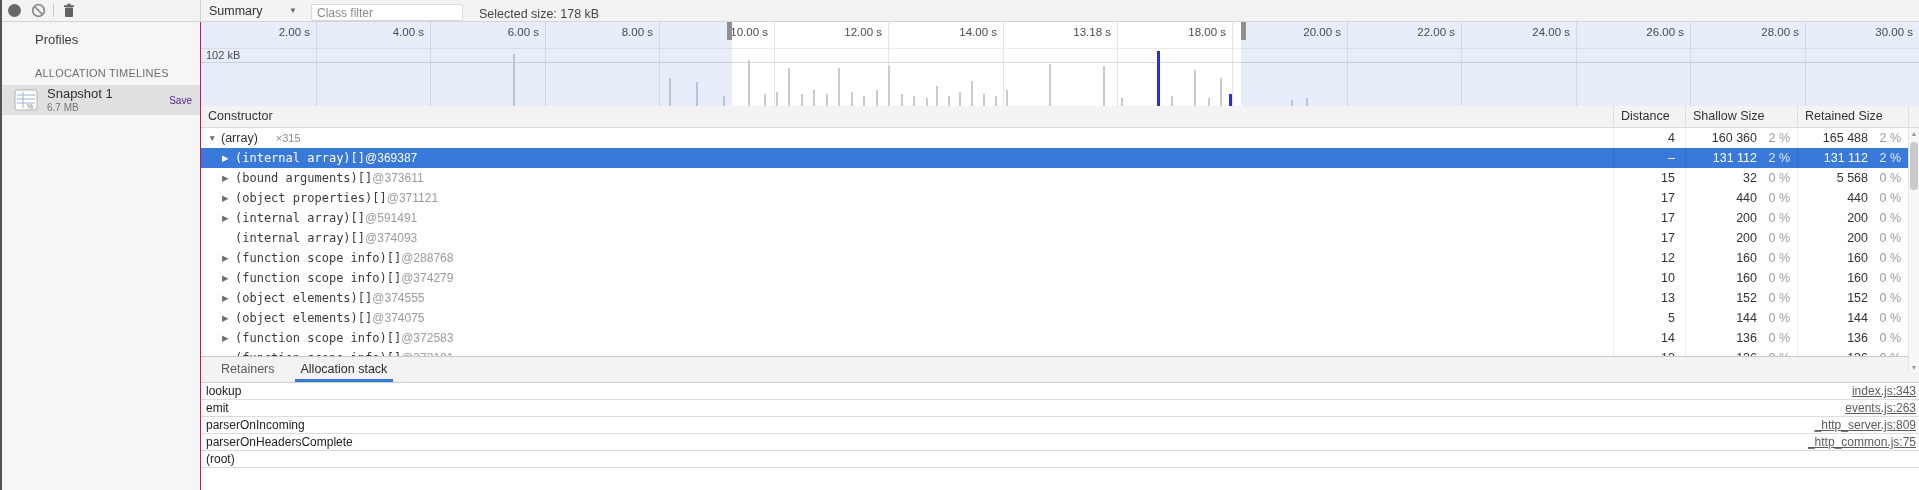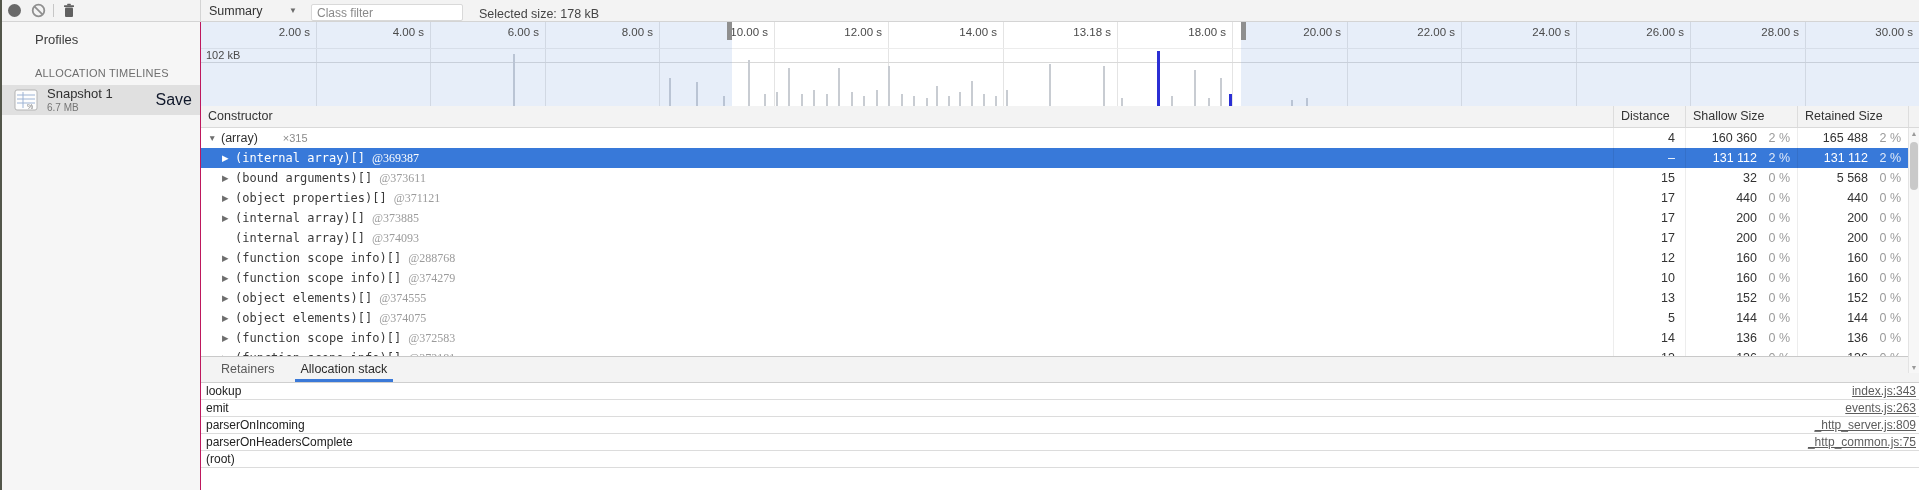--- a/index.html
+++ b/index.html
@@ -25,21 +25,21 @@
   #selected-size{margin-left:16px;font-size:12.5px;color:#454545;}
   
   #sidebar{left:2px;top:21px;width:198px;height:469px;background:#f6f6f6;border-right:1px solid #be185d;z-index:30;}
   .sb-profiles{height:26px;line-height:26px;padding-left:33px;font-size:13px;color:#3c3c3c;margin-top:6px;cursor:pointer;}
   .sb-section{padding-left:33px;font-size:11px;color:#6e6e6e;margin-top:14px;margin-bottom:6px;letter-spacing:0.2px;}
   .sb-snap{height:30px;background:#e0e0e0;display:flex;align-items:center;padding:0 8px 0 12px;cursor:pointer;}
   .snap-icon{width:24px;height:22px;flex:0 0 24px;margin-right:9px;}
   .snap-text{flex:1;line-height:1.1;}
   .snap-title{font-size:13px;color:#303030;}
   .snap-size{font-size:10px;color:#757575;}
-  .snap-save{font-size:16px;color:#0f172a;cursor:pointer;}
+  .snap-save{font-size:10px;color:#4c1d95;cursor:pointer;}
   
   #main{left:201px;top:21px;right:0;bottom:0;width:1718px;height:469px;background:#fff;}
   
   #overview{position:absolute;left:0;top:0;width:1718px;height:85px;background:#fff;border-bottom:1px solid #cfcfcf;overflow:hidden;}
   .gridline{position:absolute;top:0;bottom:0;width:1px;background:#e4e4e4;}
   .rlabel{position:absolute;top:5px;height:14px;width:72px;text-align:right;font-size:11.5px;color:#4a4a4a;z-index:6;}
   #ruler-line{position:absolute;left:0;right:0;top:27px;height:1px;background:#ececec;}
   #kb-line{position:absolute;left:0;right:0;top:41px;height:1px;background:#d9d9d9;}
   #kb-label{position:absolute;left:5px;top:28px;font-size:11px;color:#4a4a4a;z-index:6;}
   .bar{position:absolute;bottom:0;width:2px;background:#c8ccd2;}
@@ -59,21 +59,21 @@
   #grid-body{position:absolute;left:0;top:107px;width:1718px;height:228px;overflow:hidden;}
   .grow{display:flex;height:20px;line-height:20px;box-sizing:border-box;background:#fff;cursor:default;}
   .grow.sel{background:#3879d9;color:#fff;}
   .c-cell{width:1413px;box-sizing:border-box;border-right:1px solid rgba(0,0,0,0.07);display:flex;align-items:center;overflow:hidden;white-space:nowrap;}
   .exp{display:inline-block;width:13px;flex:0 0 13px;font-size:8.5px;color:#6e6e6e;text-align:left;cursor:pointer;}
   .grow.sel .exp{color:#fff;}
   .lvl0 .c-cell{padding-left:7px;}
   .lvl1 .c-cell{padding-left:21px;}
   .nm{font-family:"DejaVu Sans Mono",monospace;font-size:12px;color:#3a3a3a;}
   .lvl0 .nm{font-family:"Liberation Sans",sans-serif;font-size:12.5px;color:#303030;}
-  .oid{font-family:Liberation Serif, serif;font-size:12px;color:#9b9b9b;margin-left:7px;}
+  .oid{font-family:Liberation Sans, sans-serif;font-size:12px;color:#9b9b9b;}
   .cnt{font-size:11px;color:#8a8a8a;margin-left:18px;}
   .grow.sel .nm,.grow.sel .oid{color:#fff;}
   .d-cell{width:72px;box-sizing:border-box;border-right:1px solid rgba(0,0,0,0.07);text-align:right;padding-right:10px;font-size:12.5px;}
   .s-cell{width:112px;box-sizing:border-box;border-right:1px solid rgba(0,0,0,0.07);display:flex;font-size:12.5px;}
   .s-cell.r{width:111px;}
   .s-cell .val{flex:1;text-align:right;}
   .s-cell .pct{width:33px;text-align:right;padding-right:7px;color:#9b9b9b;}
   .grow.sel .pct{color:rgba(255,255,255,0.85);}
   
   #vscroll{position:absolute;right:0;top:107px;width:11px;height:245px;background:#f7f7f7;border-left:1px solid #e3e3e3;box-sizing:border-box;z-index:8;}
@@ -303,21 +303,21 @@
         </div>
         <div class="s-cell r">
           <span class="val">440</span>
           <span class="pct">0 %</span>
         </div>
       </div>
       <div class="grow lvl1">
         <div class="c-cell">
           <span class="exp">▶</span>
           <span class="nm">(internal array)[]</span>
-          <span class="oid">@373885</span>
+          <span class="oid">@591491</span>
           <span class="cnt"></span>
         </div>
         <div class="d-cell">17</div>
         <div class="s-cell">
           <span class="val">200</span>
           <span class="pct">0 %</span>
         </div>
         <div class="s-cell r">
           <span class="val">200</span>
           <span class="pct">0 %</span>

